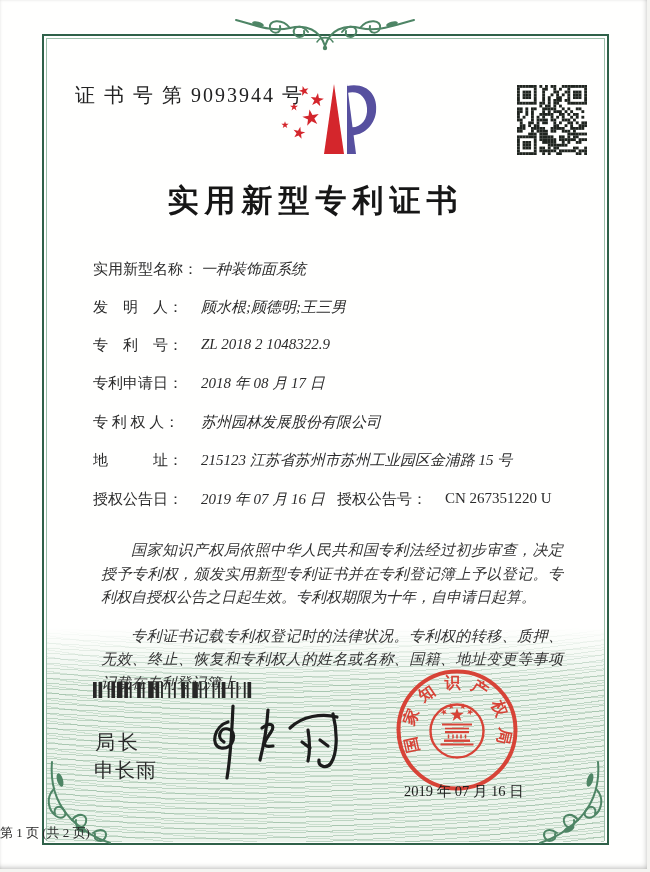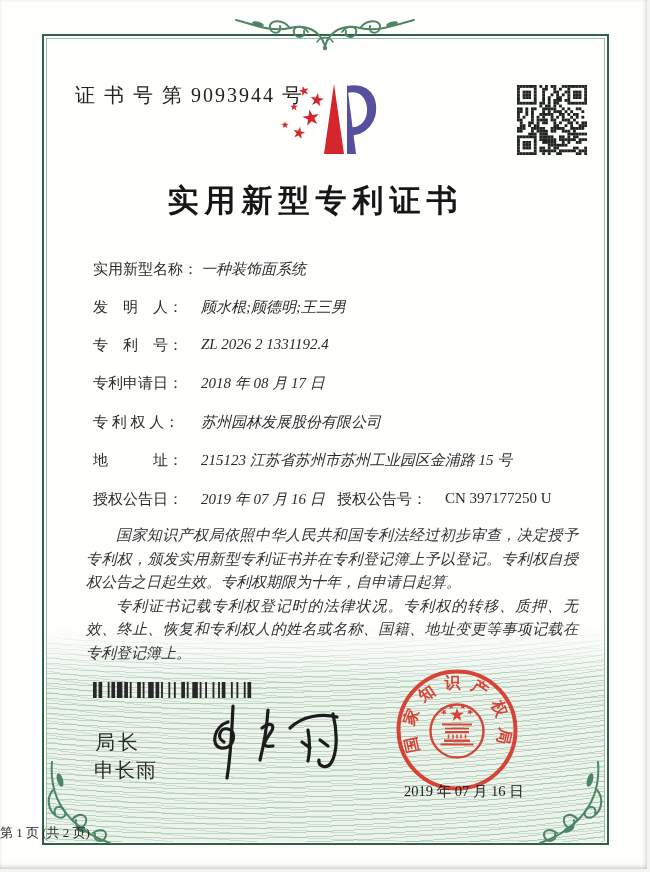--- a/index.html
+++ b/index.html
@@ -45,21 +45,21 @@
   .fields{position:absolute;left:93px;top:256px;width:490px;font-size:15px;}
   .frow{position:absolute;left:0;white-space:nowrap;}
   .frow .lbl{display:inline-block;}
   .frow .val{position:absolute;left:108px;white-space:nowrap;font-style:italic;}
   .frow .lbl2{position:absolute;left:244px;white-space:nowrap;}
   .frow .val2{position:absolute;left:352px;white-space:nowrap;}
   .body-text{
     position:absolute;left:86px;top:524px;width:492px;
     font-size:15px;line-height:23.5px;text-align:justify;font-style:italic;color:#333;
   }
-  .body-text p{margin:0;text-indent:2em;}
+  .body-text p{margin:15px;text-indent:2em;}
   .barcode{position:absolute;left:93px;top:682px;width:160px;height:16px;}
   .barcode svg{width:160px;height:16px;fill:#272727;}
   .signer-title{position:absolute;left:95px;top:729px;font-size:20px;letter-spacing:3px;}
   .signer-name{position:absolute;left:94px;top:757px;font-size:20px;letter-spacing:1px;}
   .signature{position:absolute;left:190px;top:700px;width:155px;height:85px;}
   .seal{position:absolute;left:393px;top:666px;width:128px;height:128px;opacity:.93;}
   .seal-date{position:absolute;left:404px;top:782px;font-size:14.5px;color:#1d1d1d;white-space:nowrap;}
   .footer{
     position:absolute;left:0;top:824px;width:650px;font-size:13px;color:#2b2b2b;
   }
@@ -498,39 +498,39 @@
     <div class="frow" style="top:4px">
       <span class="lbl">实用新型名称：</span>
       <span class="val">一种装饰面系统</span>
     </div>
     <div class="frow" style="top:42px">
       <span class="lbl">发　明　人：</span>
       <span class="val">顾水根;顾德明;王三男</span>
     </div>
     <div class="frow" style="top:80px">
       <span class="lbl">专　利　号：</span>
-      <span class="val">ZL 2026 2 1331192.4</span>
+      <span class="val">ZL 2018 2 1048322.9</span>
     </div>
     <div class="frow" style="top:118px">
       <span class="lbl">专利申请日：</span>
       <span class="val">2018 年 08 月 17 日</span>
     </div>
     <div class="frow" style="top:157px">
       <span class="lbl">专 利 权 人：</span>
       <span class="val">苏州园林发展股份有限公司</span>
     </div>
     <div class="frow" style="top:195px">
       <span class="lbl">地　　　址：</span>
       <span class="val">215123  江苏省苏州市苏州工业园区金浦路 15 号</span>
     </div>
     <div class="frow" style="top:234px">
       <span class="lbl">授权公告日：</span>
       <span class="val">2019 年 07 月 16 日</span>
       <span class="lbl2">授权公告号：</span>
-      <span class="val2">CN 397177250 U</span>
+      <span class="val2">CN 267351220 U</span>
     </div>
   </div>
 
   <div class="body-text">
     <p>国家知识产权局依照中华人民共和国专利法经过初步审查，决定授予专利权，颁发实用新型专利证书并在专利登记簿上予以登记。专利权自授权公告之日起生效。专利权期限为十年，自申请日起算。</p>
     <p>专利证书记载专利权登记时的法律状况。专利权的转移、质押、无效、终止、恢复和专利权人的姓名或名称、国籍、地址变更等事项记载在专利登记簿上。</p>
   </div>
 
   <div class="barcode">
     <svg id="barcode-svg" viewBox="0 0 160 16" preserveAspectRatio="none">

